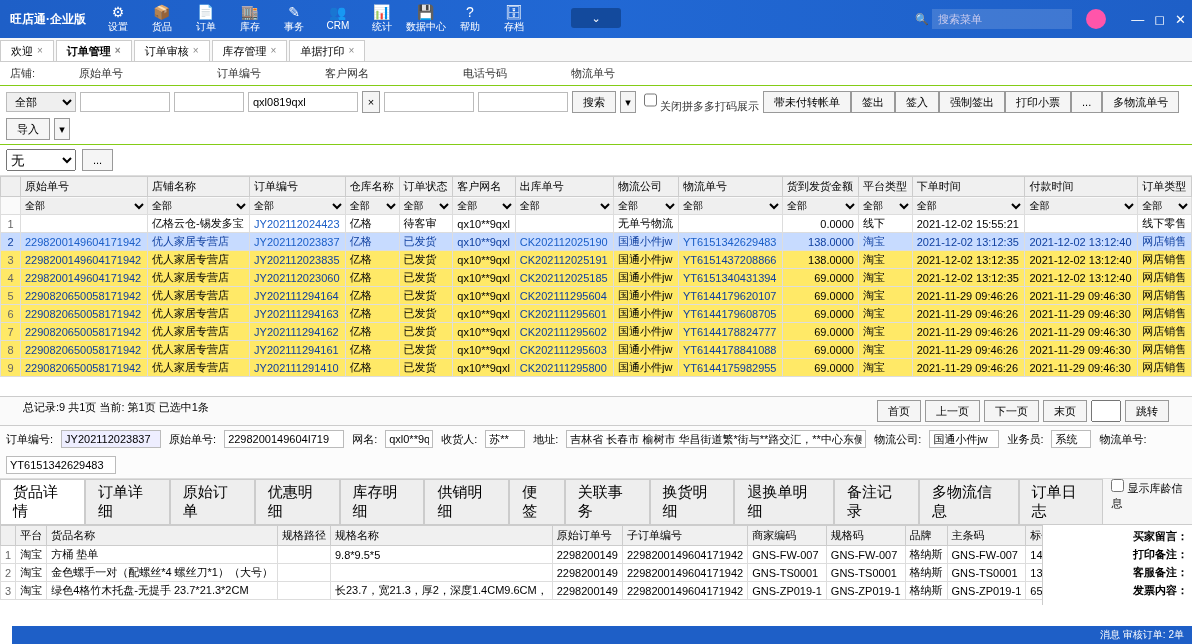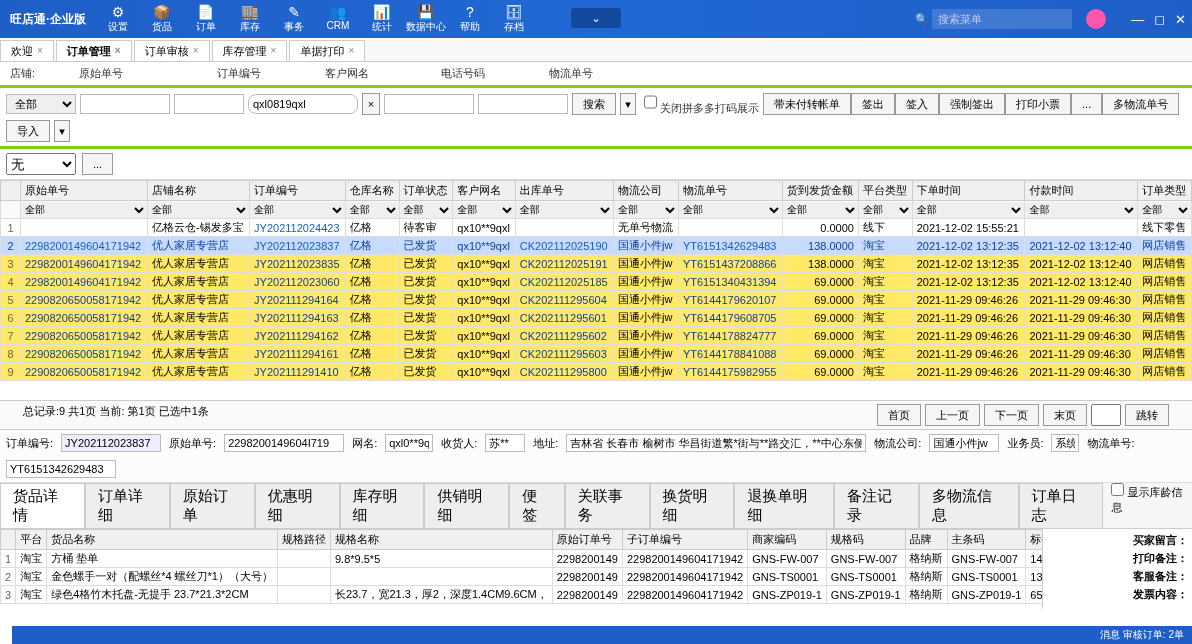--- a/index.html
+++ b/index.html
@@ -15,21 +15,21 @@
 .topbar .search input { width: 140px; height: 20px; background: rgba(255,255,255,0.15); border: none; color: #fff; padding: 0 6px; font-size: 11px; }
 .topbar .search input::placeholder { color: #cce; }
 .topbar .winbtns { position: absolute; right: 6px; top: 0; display: flex; gap: 10px; font-size: 13px; height: 38px; align-items: center; }
 .topbar .avatar { position: absolute; right: 86px; top: 9px; width: 20px; height: 20px; border-radius: 50%; background: #f5a; }
 
 .tabs { height: 24px; border-bottom: 1px solid #ccc; display: flex; background: #f8f8f8; }
 .tab { padding: 0 10px; line-height: 22px; border: 1px solid #ccc; border-bottom: none; margin-right: 2px; margin-top: 2px; background: #fff; cursor: pointer; display: flex; align-items: center; gap: 4px; font-size: 11px; }
 .tab.active { background: #fff; font-weight: bold; }
 .tab .x { color: #888; font-size: 10px; }
 
-.filterbar { padding: 4px 6px; display: flex; align-items: center; gap: 4px; border-bottom: 3px solid #84cc16; flex-wrap: wrap; }
+.filterbar { padding: 4px 6px; display: flex; align-items: center; gap: 4px; border-bottom: 1px solid #84cc16; flex-wrap: wrap; }
 .filterbar label { font-size: 11px; color: #333; margin-left: 4px; }
 .filterbar input, .filterbar select { height: 20px; border: 1px solid #bbb; font-size: 11px; padding: 0 4px; }
 .btn { height: 22px; padding: 0 10px; border: 1px solid #999; background: #f5f5f5; cursor: pointer; font-size: 11px; }
 
 .filterbar2 { padding: 4px 6px; display: flex; gap: 6px; border-bottom: 1px solid #ddd; }
 
 .grid { overflow: auto; }
 .grid table { width: 100%; border-collapse: collapse; font-size: 11px; }
 .grid th { background: #f0f0f0; border: 1px solid #ccc; padding: 2px 4px; text-align: left; font-weight: normal; height: 20px; white-space: nowrap; }
 .grid td { border: 1px solid #ddd; padding: 1px 4px; height: 18px; white-space: nowrap; }
@@ -111,28 +111,28 @@
       <span>单据打印</span>
       <span class="x">×</span>
     </div>
   </div>
 
 <div class="filterbar">
   <label>店铺:</label>
   <label style="margin-left:40px">原始单号</label>
   <label style="margin-left:90px">订单编号</label>
   <label style="margin-left:60px">客户网名</label>
-  <label style="margin-left:68px">电话号码</label>
+  <label style="margin-left:90px">电话号码</label>
   <label style="margin-left:60px">物流单号</label>
 </div>
 <div class="filterbar">
   <select style="width:70px"><option>全部</option></select>
   <input style="width: 90px;">
   <input style="width: 70px;">
-  <input style="width: 110px; border-radius: 8px;" value="qxl0819qxl">
+  <input style="width: 110px;" value="qxl0819qxl">
     <button class="btn" style="width:18px;padding:0">×</button>
   <input style="width: 90px;">
   <input style="width: 90px;">
   <button class="btn">搜索</button>
     <button class="btn" style="width:16px;padding:0">▾</button>
   <label><input type="checkbox" style=""> <span>关闭拼多多打码展示</span></label>
   <span id="filterbtns"><button class="btn">带未付转帐单</button><button class="btn">签出</button><button class="btn">签入</button><button class="btn">强制签出</button><button class="btn">打印小票</button><button class="btn">...</button><button class="btn">多物流单号</button></span>
   <span style="flex:1"></span>
   <button class="btn">导入</button>
     <button class="btn" style="width:16px;padding:0">▾</button>
@@ -357,21 +357,21 @@
   <input style="width: 120px;" value="2298200149604I719">
   <span>网名:</span>
   <input style="width: 48px;" value="qxl0**9qxl">
   <span>收货人:</span>
   <input style="width: 40px;" value="苏**">
   <span>地址:</span>
   <input style="width: 300px;" value="吉林省 长春市 榆树市 华昌街道繁*街与**路交汇，**中心东侧，和**饭馆旁台">
   <span>物流公司:</span>
   <input style="width: 70px;" value="国通小件jw">
   <span>业务员:</span>
-  <input style="width: 28px;" value="系统">
+  <input style="width: 40px;" value="系统">
   <span>物流单号:</span>
   <input style="width: 110px;" value="YT6151342629483">
 </div>
 
 <div class="detailtabs" id="dtabs">
 <div class="dtab">货品详情</div>
     <div class="dtab inactive">订单详细</div>
     <div class="dtab inactive">原始订单</div>
     <div class="dtab inactive">优惠明细</div>
     <div class="dtab inactive">库存明细</div>

